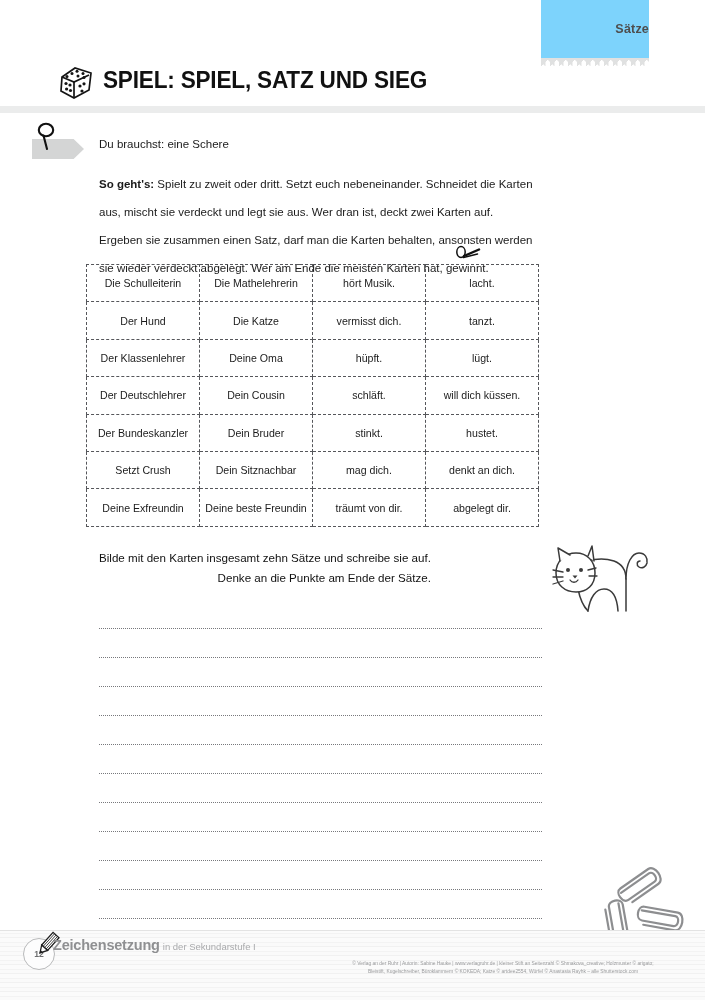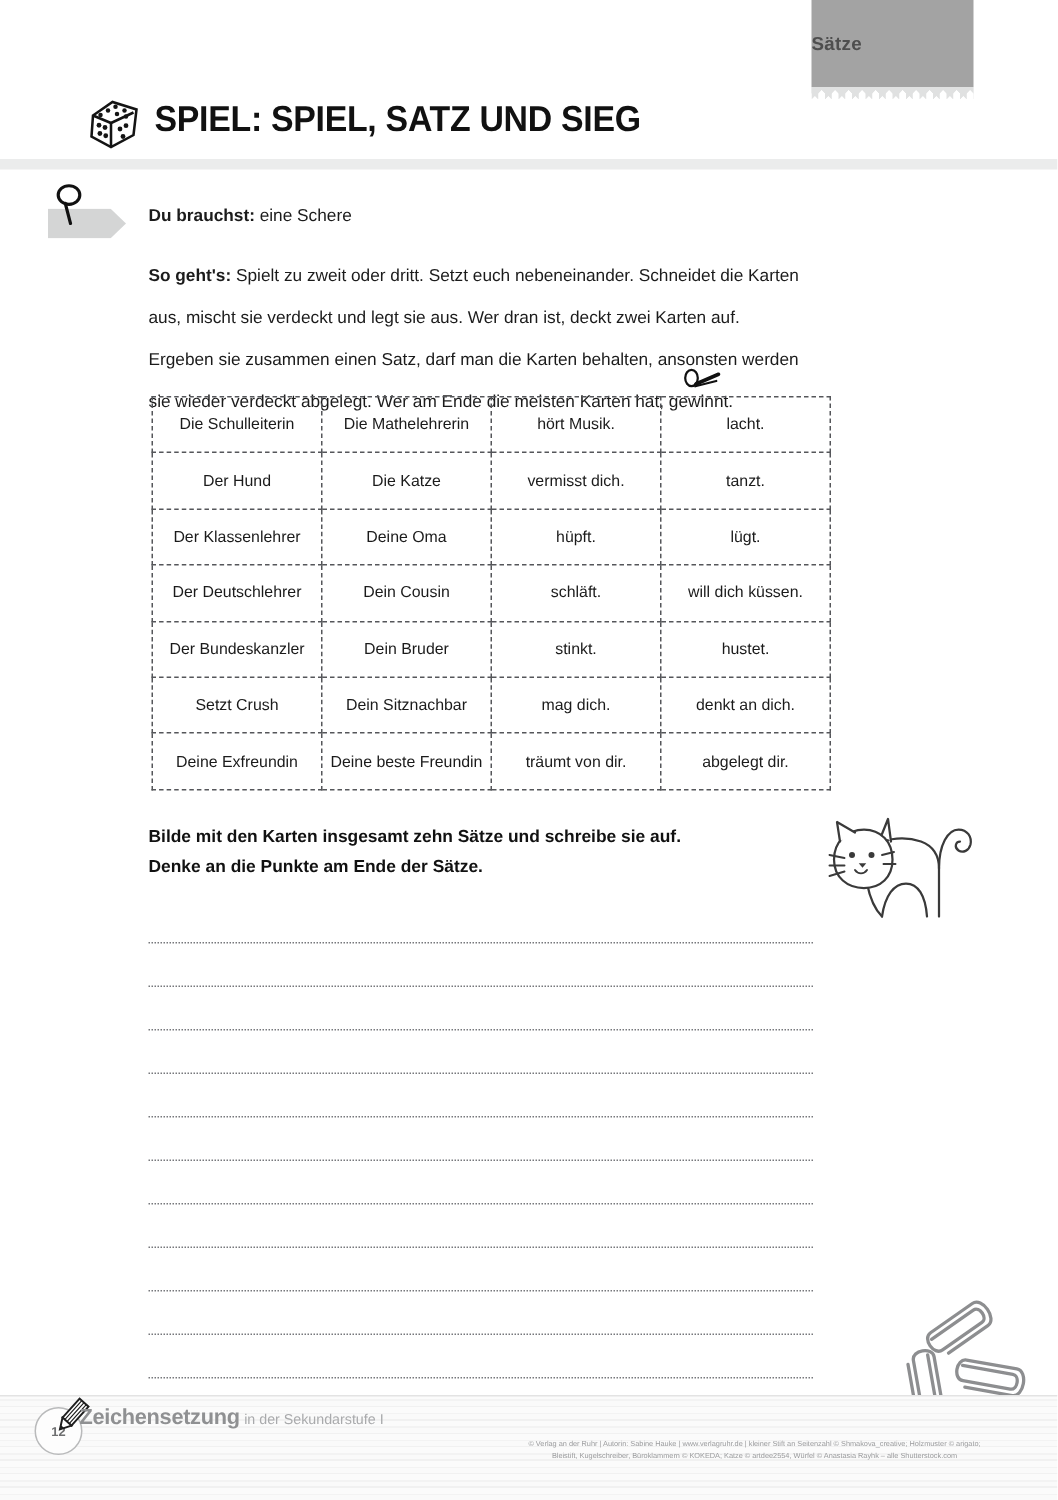--- a/index.html
+++ b/index.html
@@ -16,24 +16,24 @@
     color: #1b1b1b;
   }
 
   
   .tab {
     position: absolute;
     top: 0;
     left: 541px;
     width: 108px;
     height: 58px;
-    background: #a3a3a3;
+    background: #7dd3fc;
     display: flex;
     align-items: center;
-    justify-content: flex-start;
+    justify-content: flex-end;
   }
   .tab-label {
     font-size: 12.5px;
     font-weight: bold;
     color: #4e4e4e;
     letter-spacing: .2px;
   }
   .tab-zigzag {
     position: absolute;
     top: 58px;
@@ -100,21 +100,21 @@
     height: 28px;
   }
 
   .needs {
     position: absolute;
     left: 99px;
     top: 138px;
     font-size: 11.5px;
     color: #1b1b1b;
   }
-  .needs b { font-weight: bold; }
+  .needs b { font-weight: normal; }
 
   .howto {
     position: absolute;
     left: 99px;
     top: 170px;
     width: 440px;
     font-size: 11.5px;
     line-height: 28px;
     color: #1b1b1b;
   }
@@ -125,21 +125,21 @@
     position: absolute;
     left: 452px;
     top: 245px;
     width: 30px;
     height: 18px;
   }
 
   
   .card-table {
     position: absolute;
-    left: 101px;
+    left: 86px;
     top: 264px;
     width: 453px;
     height: 255px;
     border-collapse: collapse;
     table-layout: fixed;
   }
   .card-table td {
     border: 1px dashed #55565a;
     font-size: 10.6px;
     text-align: center;
@@ -147,23 +147,24 @@
     height: 36.4px;
     padding: 0;
   }
 
   
   .task {
     position: absolute;
     left: 99px;
     top: 548px;
     font-size: 11.6px;
-    font-weight: bold;
+    font-weight: normal;
     line-height: 20px;
     color: #111111;
+    text-align: right;
   }
 
   
   .cat-doodle {
     position: absolute;
     left: 548px;
     top: 537px;
     width: 104px;
     height: 88px;
   }

